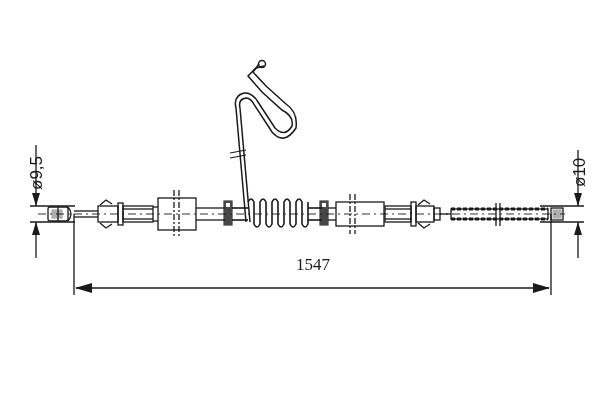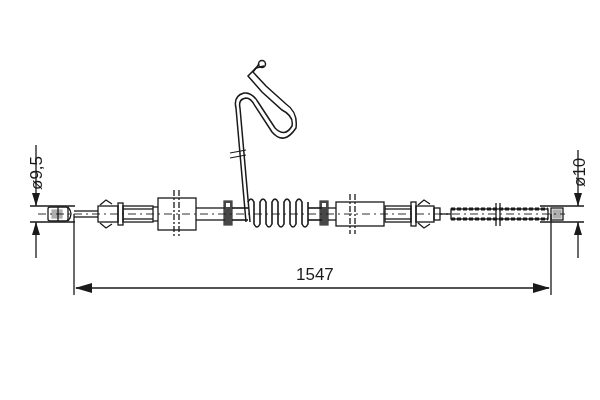--- a/index.html
+++ b/index.html
@@ -123,13 +123,13 @@
   </g>
 
   <g>
     <rect x="551" y="208" width="12" height="12"></rect>
     <rect x="553" y="210" width="8" height="8" fill="#1a1a1a" opacity="0.35"></rect>
   </g>
 </svg>
 
 <div class="label rot" style="left:28px; top:190px;">ø9,5</div>
 <div class="label rot" style="left:571px; top:187px;">ø10</div>
-<div class="label" style="left:296px; top:266px;">1547</div>
+<div class="label" style="left:296px; top:256px;font-family:Liberation Serif, serif;">1547</div>
 
 </body></html>

